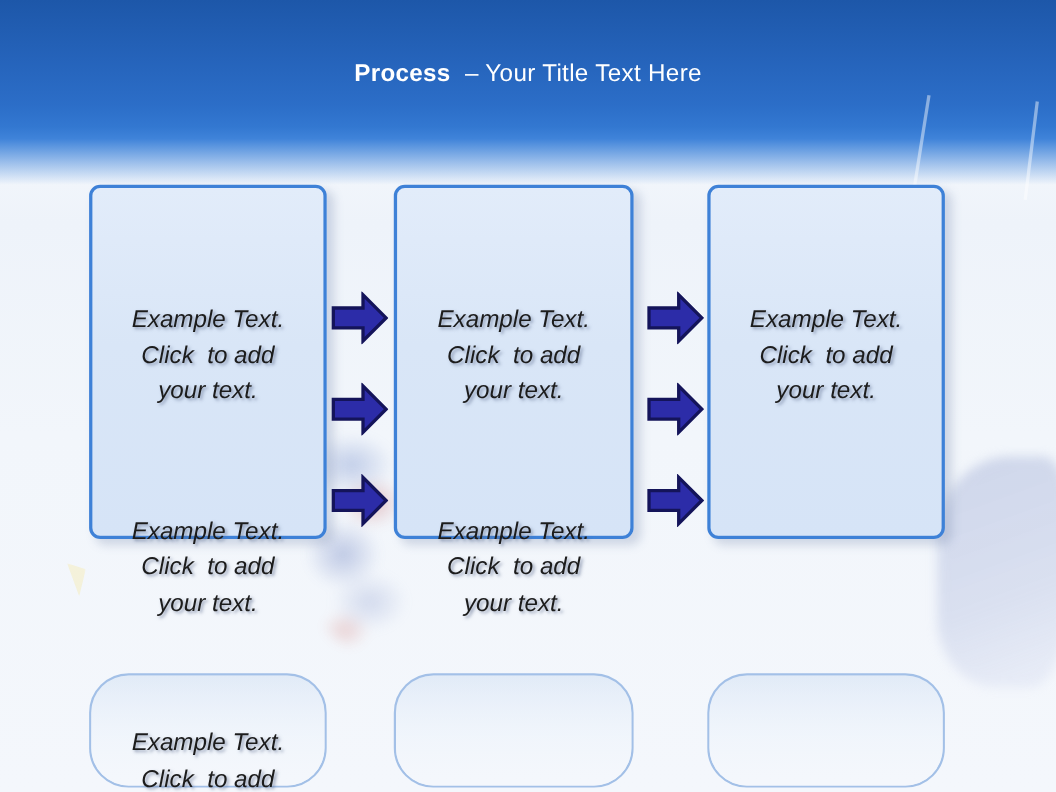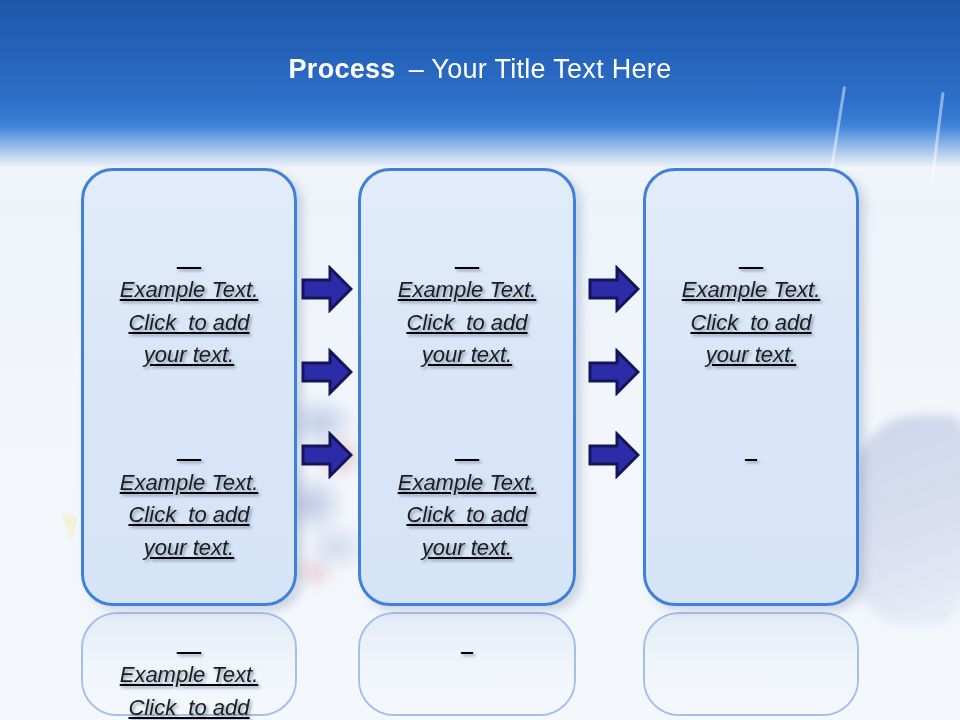--- a/index.html
+++ b/index.html
@@ -11,21 +11,21 @@
   
   .header-band{
     position:absolute;left:0;top:0;width:960px;height:175px;
     background:linear-gradient(180deg,
       #1d57a9 0%, #2563ba 30%, #2c6ec8 55%, #3378d1 66%,
       #3f83d9 72%, #6ba0e2 78%, rgba(243,247,252,0) 96%);
     z-index:1;
   }
   .slide-title{
     position:absolute;left:0;top:54px;width:960px;text-align:center;
-    color:#ffffff;font-size:27px;letter-spacing:.3px;z-index:2;white-space:pre;
+    color:#ffffff;font-size:22px;letter-spacing:.3px;z-index:2;white-space:pre;
   }
   .title-keyword{font-weight:bold;}
   .title-rest{font-weight:normal;margin-left:13px;}
   
   .bg-photo{position:absolute;z-index:0;filter:blur(5px);pointer-events:none;}
   .bg-climber{
     left:270px;top:375px;width:110px;height:215px;opacity:.55;
     background:
       radial-gradient(55px 40px at 45% 22%, rgba(120,145,205,.75), rgba(120,145,205,0) 70%),
       radial-gradient(40px 34px at 62% 38%, rgba(190,70,70,.55), rgba(190,70,70,0) 70%),
@@ -41,26 +41,25 @@
   }
   .bg-rope{position:absolute;width:3px;height:90px;background:rgba(255,255,255,.45);z-index:1;pointer-events:none;}
   .bg-rope.r1{left:836px;top:86px;transform:rotate(9deg);}
   .bg-rope.r2{left:936px;top:92px;transform:rotate(7deg);}
   .bg-flag{
     left:58px;top:512px;width:20px;height:30px;opacity:.8;filter:blur(1px);
     background:#f4f0d2;clip-path:polygon(15% 0,100% 18%,70% 100%);
   }
   
   .process-box{
-    position:absolute;top:168px;height:438px;width:216px;box-sizing:border-box;
+    position:absolute;top:168px;height:322px;width:216px;box-sizing:border-box;
     background:linear-gradient(180deg,#e2ecfa 0%,#d9e6f7 45%,#d6e4f7 100%);
-    border:3px solid #3e81d7;border-radius:32px;
+    border:3px solid #3e81d7;border-radius:10px;
     box-shadow:6px 5px 9px rgba(110,130,170,.28);
     z-index:3;
-    text-decoration:underline;
   }
   .box-1{left:81px;}
   .box-2{left:358px;width:218px;}
   .box-3{left:643px;}
   .box-content{
     padding:38px 10px 0;text-align:center;
     font-size:22px;line-height:32.5px;font-style:italic;color:#1c1c1c;
     text-shadow:2px 2px 3px rgba(95,110,145,.65);
     white-space:pre-wrap;
   }

